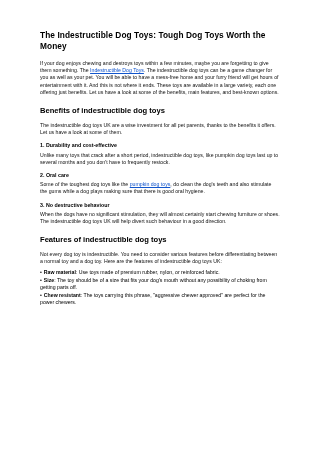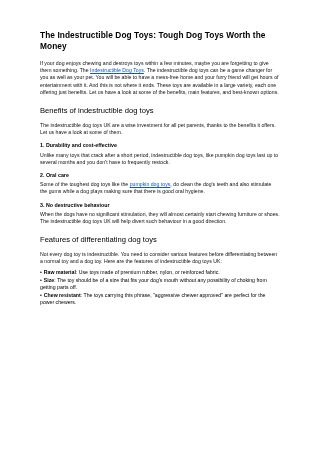--- a/index.html
+++ b/index.html
@@ -25,21 +25,21 @@
   h1.doc-title {
     font-size: 8.3px;
     line-height: 11px;
     font-weight: bold;
     margin: 0 0 8px 0;
     letter-spacing: 0.01em;
   }
   h2.section-heading {
     font-size: 7.6px;
     line-height: 10px;
-    font-weight: normal;
+    font-weight: bold;
     margin: 10px 0 6px 0;
   }
   p.body-text {
     font-size: 5.2px;
     line-height: 7.2px;
     margin: 0 0 6px 0;
     text-align: left;
     color: #111111;
   }
   p.sub-heading {
@@ -87,21 +87,21 @@
 
   <p class="sub-heading">1. Durability and cost-effective</p>
   <p class="body-text">Unlike many toys that crack after a short period, indestructible dog toys, like pumpkin dog toys last up to several months and you don't have to frequently restock.</p>
 
   <p class="sub-heading">2. Oral care</p>
   <p class="body-text"><span>Some of the toughest dog toys like the </span><a class="link" href="#">pumpkin dog toys</a><span>, do clean the dog's teeth and also stimulate the gums while a dog plays making sure that there is good oral hygiene.</span></p>
 
   <p class="sub-heading">3. No destructive behaviour</p>
   <p class="body-text">When the dogs have no significant stimulation, they will almost certainly start chewing furniture or shoes. The indestructible dog toys UK will help divert such behaviour in a good direction.</p>
 
-  <h2 class="section-heading">Features of differentiating dog toys</h2>
+  <h2 class="section-heading">Features of indestructible dog toys</h2>
 
   <p class="body-text tight">Not every dog toy is indestructible. You need to consider various features before differentiating between a normal toy and a dog toy. Here are the features of indestructible dog toys UK:</p>
 
   <ul class="feature-list">
     <li><span class="bullet">•</span><b>Raw material</b><span>: </span><span>Use toys made of premium rubber, nylon, or reinforced fabric.</span></li>
     <li><span class="bullet">•</span><b>Size</b><span>: </span><span>The toy should be of a size that fits your dog's mouth without any possibility of choking from getting parts off.</span></li>
     <li><span class="bullet">•</span><b>Chew resistant</b><span>: </span><span>The toys carrying this phrase, "aggressive chewer approved" are perfect for the power chewers.</span></li>
   </ul>
 
 </div>

